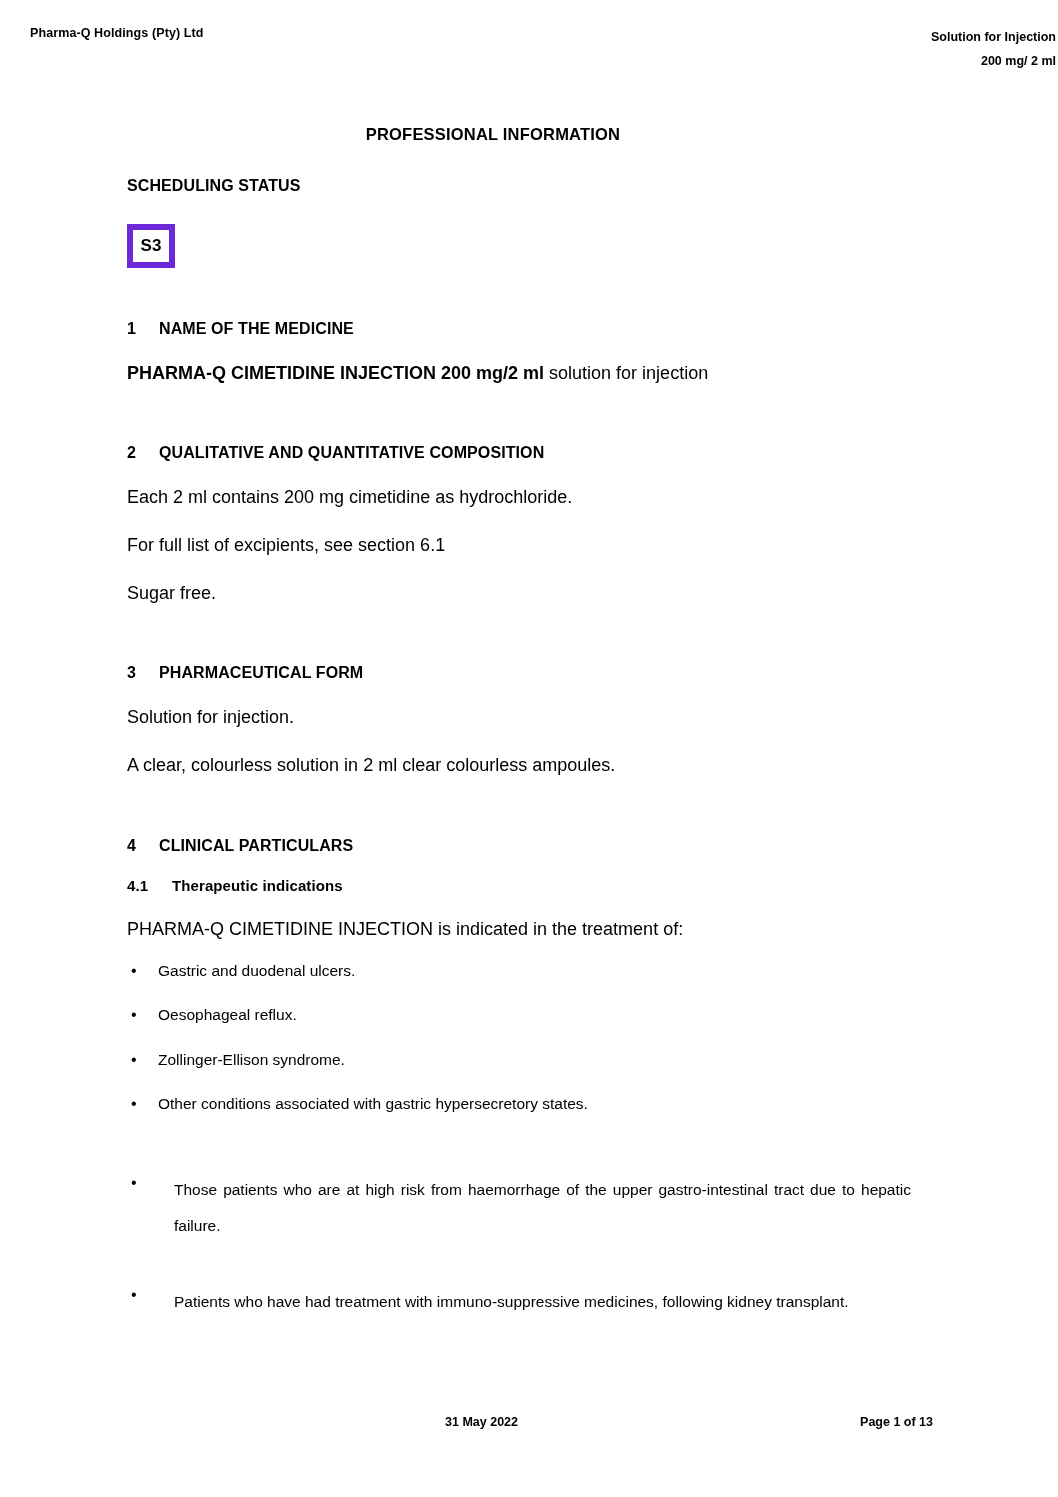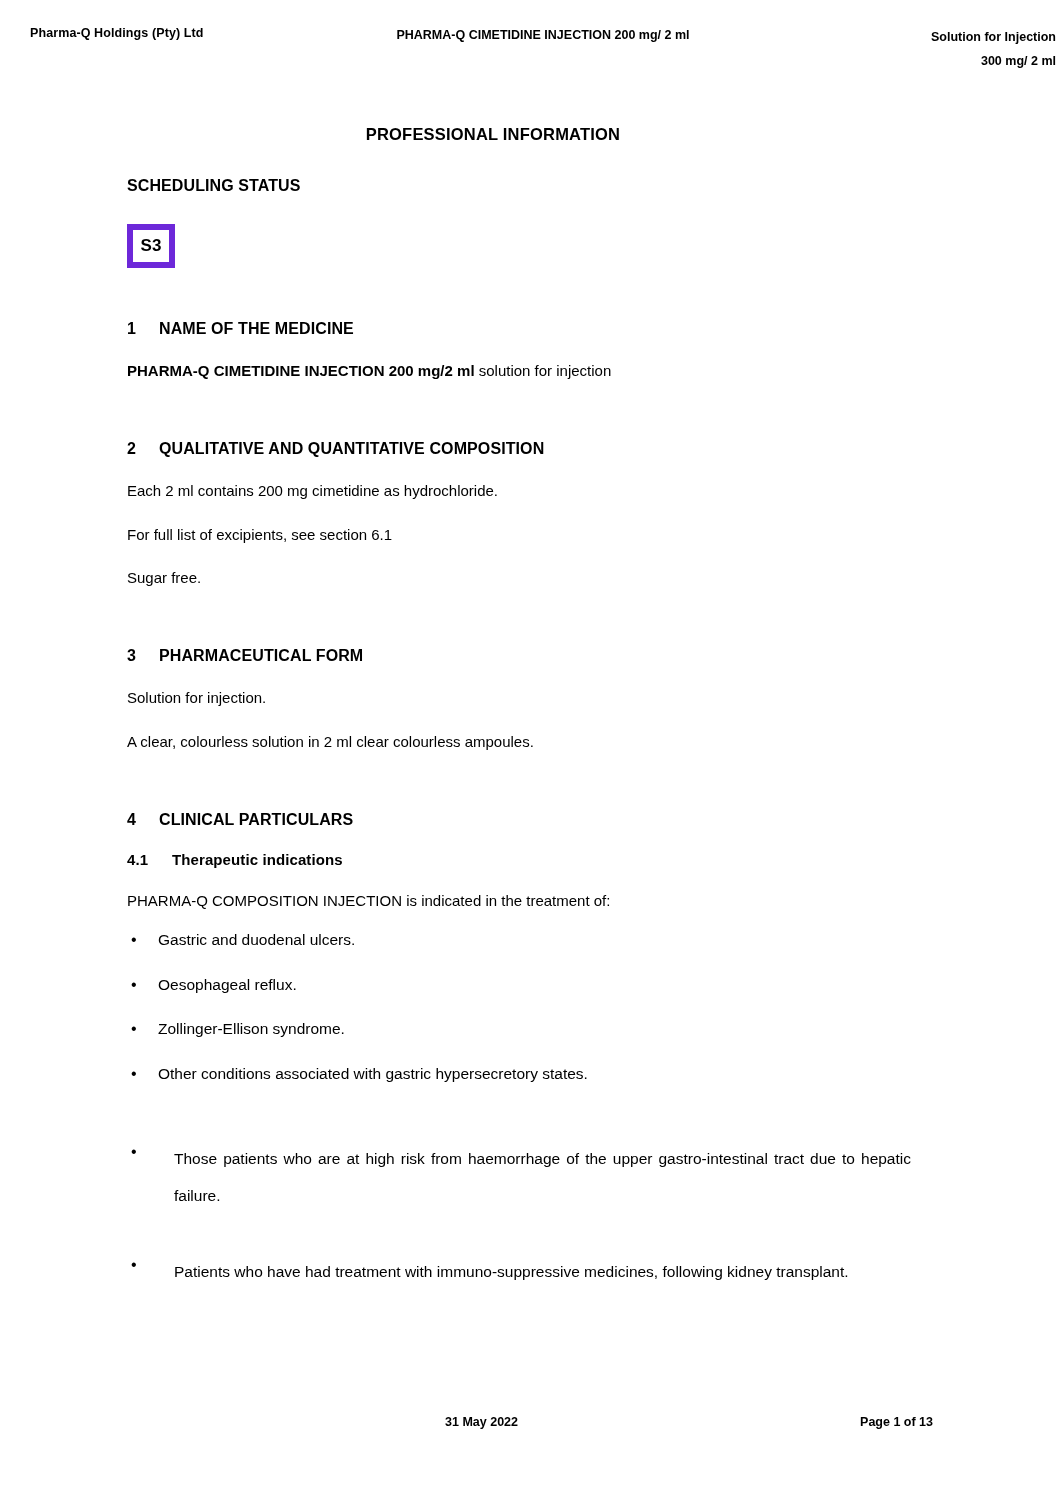--- a/index.html
+++ b/index.html
@@ -111,21 +111,21 @@
     font-weight: bold;
     letter-spacing: 0.1px;
     display: flex;
   }
   .sub-heading .num {
     width: 45px;
     flex: 0 0 45px;
   }
 
   p.body-text {
-    font-size: 15px;
+    font-size: 18px;
     line-height: 1.45;
     margin: 0;
   }
   .bold-inline { font-weight: bold; }
 
   ul.bullets {
     list-style: none;
     margin: 0;
     padding: 0;
   }
@@ -177,24 +177,23 @@
     font-weight: bold;
   }
 </style>
 </head>
 <body>
 
 <div class="page">
 
   <div class="header">
     <div class="hdr-left">Pharma-Q Holdings (Pty) Ltd</div>
-    <div class="hdr-center">PHARMA-Q CIMETIDINE INJECTION 200 mg/ 2 ml</div>
     <div class="hdr-right">
       <div>Solution for Injection</div>
-      <div>300 mg/ 2 ml</div>
+      <div>200 mg/ 2 ml</div>
     </div>
   </div>
 
   <div class="content">
 
     <div class="doc-title">PROFESSIONAL INFORMATION</div>
 
     <h2 class="section-heading">SCHEDULING STATUS</h2>
 
     <div class="s3-box">
@@ -248,21 +247,21 @@
     </div>
 
     <div class="gap-22"></div>
 
     <div class="sub-heading">
       <span class="num">4.1</span>
       <span>Therapeutic indications</span>
     </div>
 
     <div class="gap-22"></div>
-    <p class="body-text">PHARMA-Q COMPOSITION INJECTION is indicated in the treatment of:</p>
+    <p class="body-text">PHARMA-Q CIMETIDINE INJECTION is indicated in the treatment of:</p>
 
     <div class="gap-18"></div>
 
     <ul class="bullets">
       <li>Gastric and duodenal ulcers.</li>
       <div class="gap-22"></div>
       <li>Oesophageal reflux.</li>
       <div class="gap-22"></div>
       <li>Zollinger-Ellison syndrome.</li>
       <div class="gap-22"></div>

